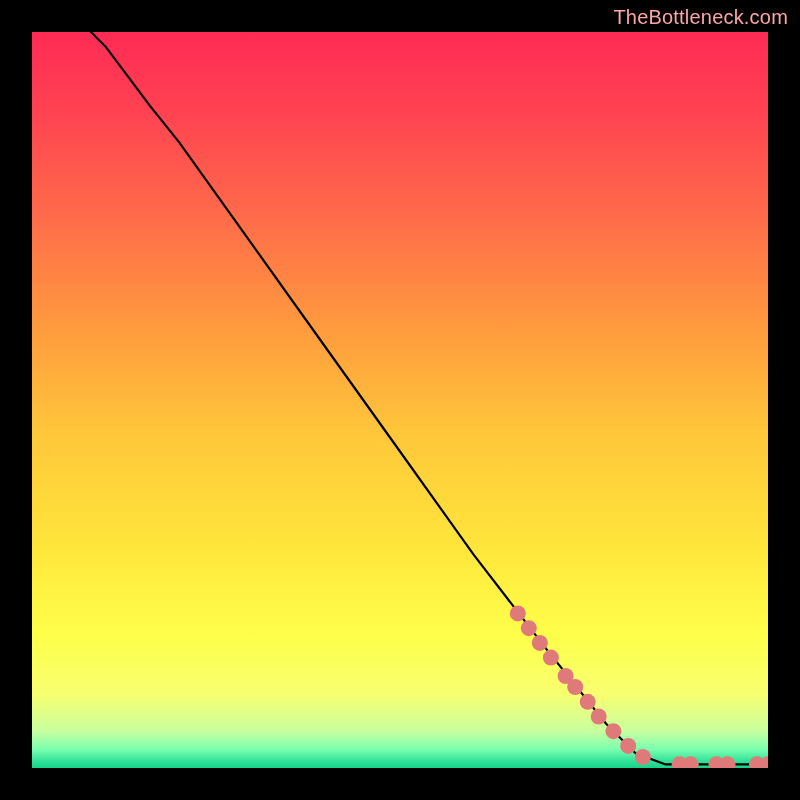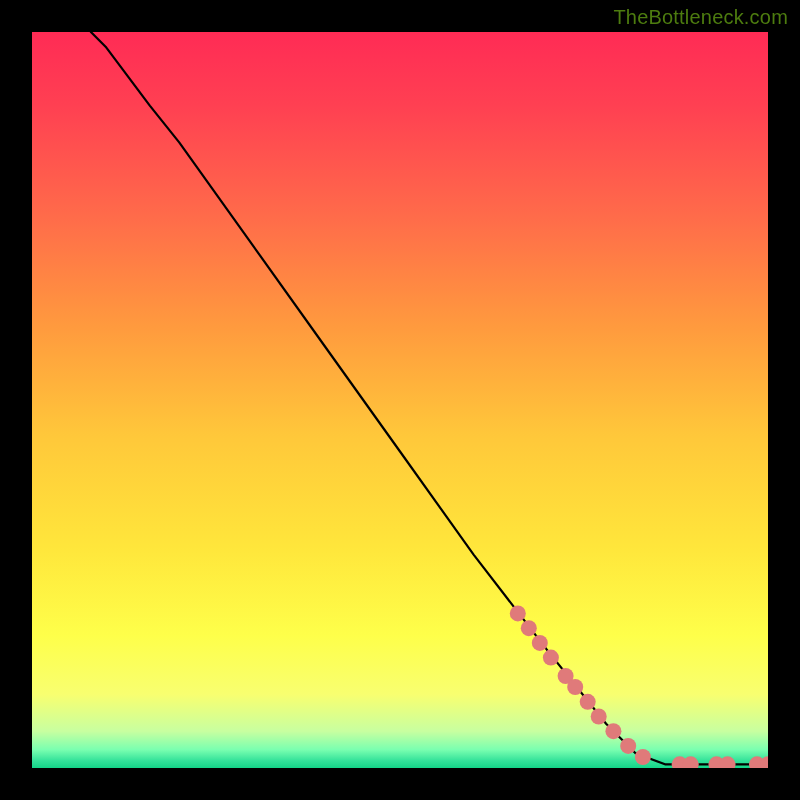--- a/index.html
+++ b/index.html
@@ -32,21 +32,21 @@
       #c8ffa0 95%,
       #7affb0 97.5%,
       #34e29a 99%,
       #14d488 100%
     );
   }
   #attribution {
     position: absolute;
     top: 6px;
     right: 12px;
-    color: #4d7c0f;
+    color: #fca5a5;
     font-size: 20px;
     letter-spacing: 0.2px;
   }
   
   #curve {
     position: absolute;
     left: 0; top: 0;
     width: 736px; height: 736px;
   }
   .line {

